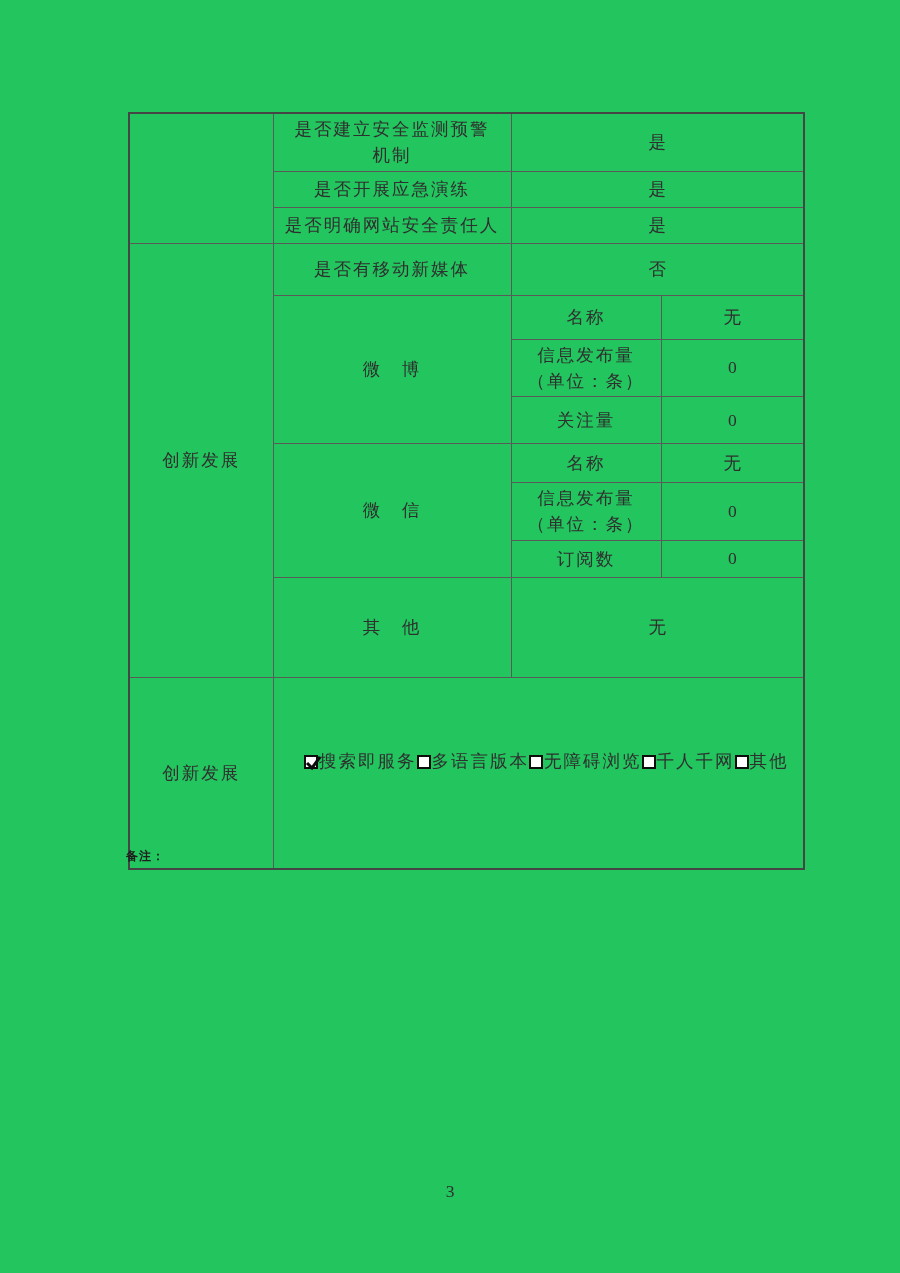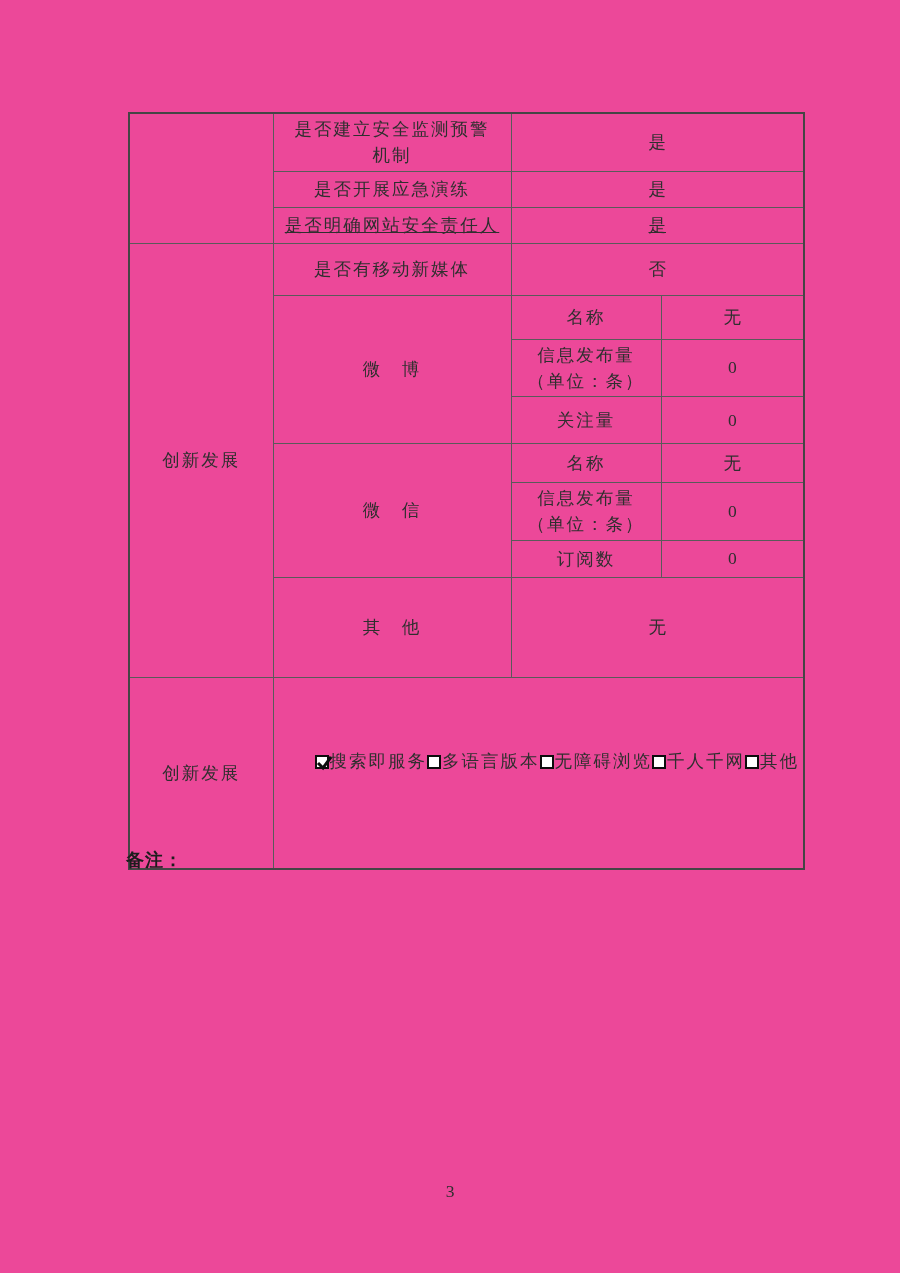--- a/index.html
+++ b/index.html
@@ -1,21 +1,21 @@
 <!DOCTYPE html>
 <html><head>
 <meta charset="utf-8">
 <style>
   * { margin: 0; padding: 0; box-sizing: border-box; }
   html, body { background: #ffffff; }
   .page {
     position: relative;
     width: 900px;
     height: 1273px;
-    background: #ec4899;
+    background: #22c55e;
     font-family: "Liberation Serif", "DejaVu Serif", serif;
     color: #2f2f2f;
     overflow: hidden;
   }
   .doc-table {
     position: absolute;
     left: 128px;
     top: 112px;
     width: 675px;
     border-collapse: collapse;
@@ -28,32 +28,32 @@
     vertical-align: middle;
     font-size: 17.5px;
     letter-spacing: 2px;
     color: #2f2f2f;
     padding: 2px 4px;
   }
   .doc-table td.val { letter-spacing: 0; }
   .two-line { white-space: pre-line; line-height: 1.5; }
   tr.r1  { height: 51px; }
   tr.r2  { height: 36px; }
-  tr.r3  { height: 36px; text-decoration: underline; }
+  tr.r3  { height: 36px; }
   tr.r4  { height: 52px; }
   tr.r5  { height: 44px; }
   tr.r6  { height: 52px; }
   tr.r7  { height: 47px; }
   tr.r8  { height: 39px; }
   tr.r9  { height: 57px; }
   tr.r10 { height: 37px; }
   tr.r11 { height: 100px; margin-left: 48px; }
   tr.r12 { height: 192px; }
   td.innov-cell {
-    text-align: right;
+    text-align: center;
     padding-left: 20px;
     padding-bottom: 26px;
     letter-spacing: 2px;
   }
   .opt { white-space: nowrap; }
   .cb {
     display: inline-block;
     width: 14px;
     height: 14px;
     border: 2.5px solid #0d0d0d;
@@ -61,21 +61,21 @@
     margin-right: 1px;
     position: relative;
     background: #fff;
   }
   .cb svg { display: none; position: absolute; left: -2px; top: -3px; }
   .cb.checked svg { display: block; }
   .notes {
     position: absolute;
     left: 126px;
     top: 848px;
-    font-size: 18px;
+    font-size: 12px;
     font-weight: bold;
     letter-spacing: 1px;
     color: #1d1d1d;
   }
   .page-num {
     position: absolute;
     left: 0;
     top: 1181px;
     width: 100%;
     text-align: center;

